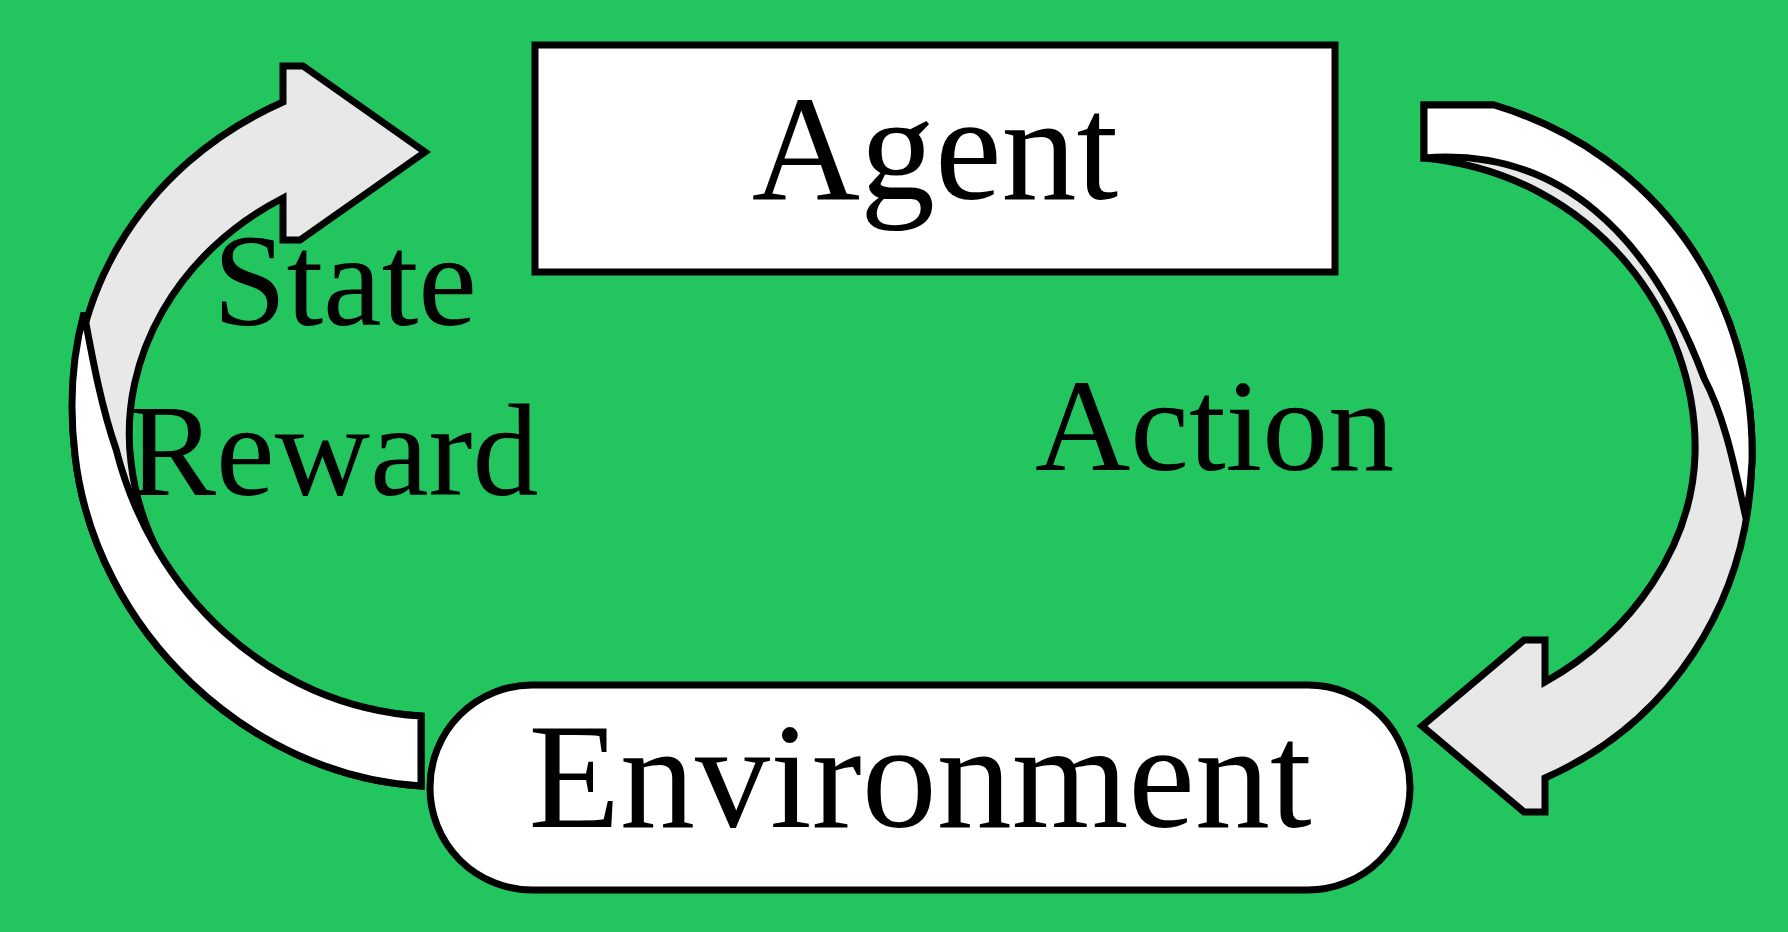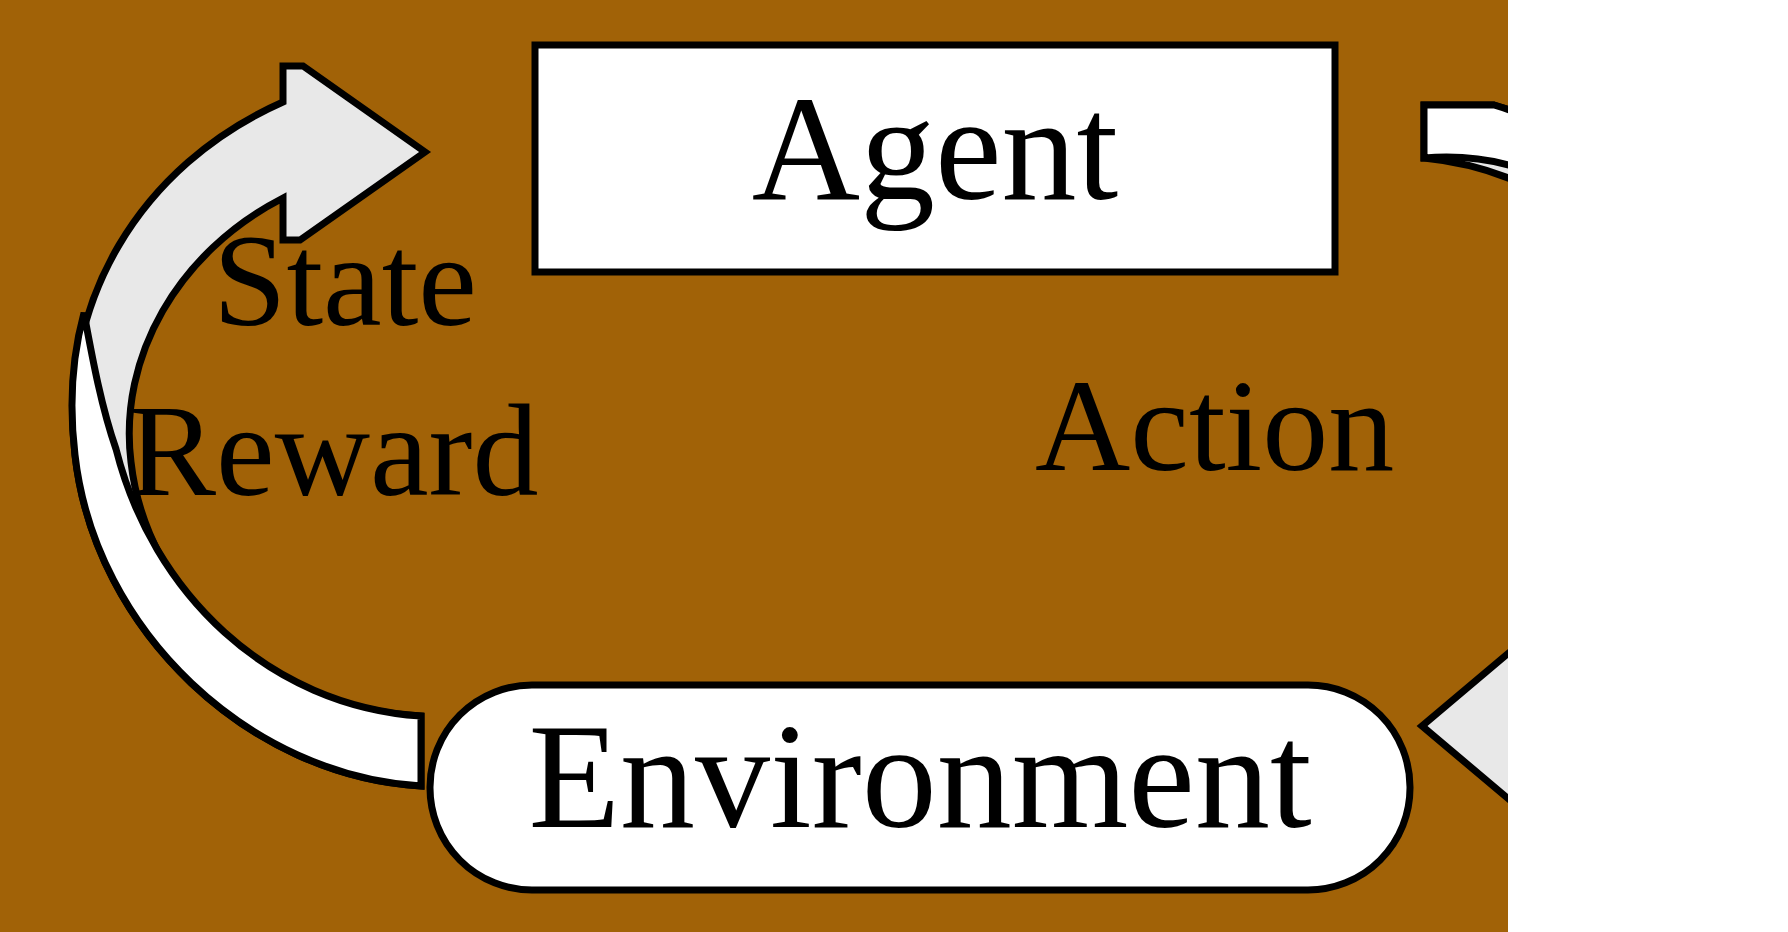--- a/index.html
+++ b/index.html
@@ -6,23 +6,23 @@
   html, body {
     margin: 0;
     padding: 0;
     background: #ffffff;
   }
   body {
     font-family: "Liberation Serif", "DejaVu Serif", serif;
   }
   #canvas {
     position: relative;
-    width: 1508px;
+    width: 1788px;
     height: 932px;
-    background: #a16207;
+    background: #22c55e;
     overflow: hidden;
   }
   #diagram-svg {
     position: absolute;
     top: 0;
     left: 0;
     width: 1788px;
     height: 932px;
     display: block;
   }

